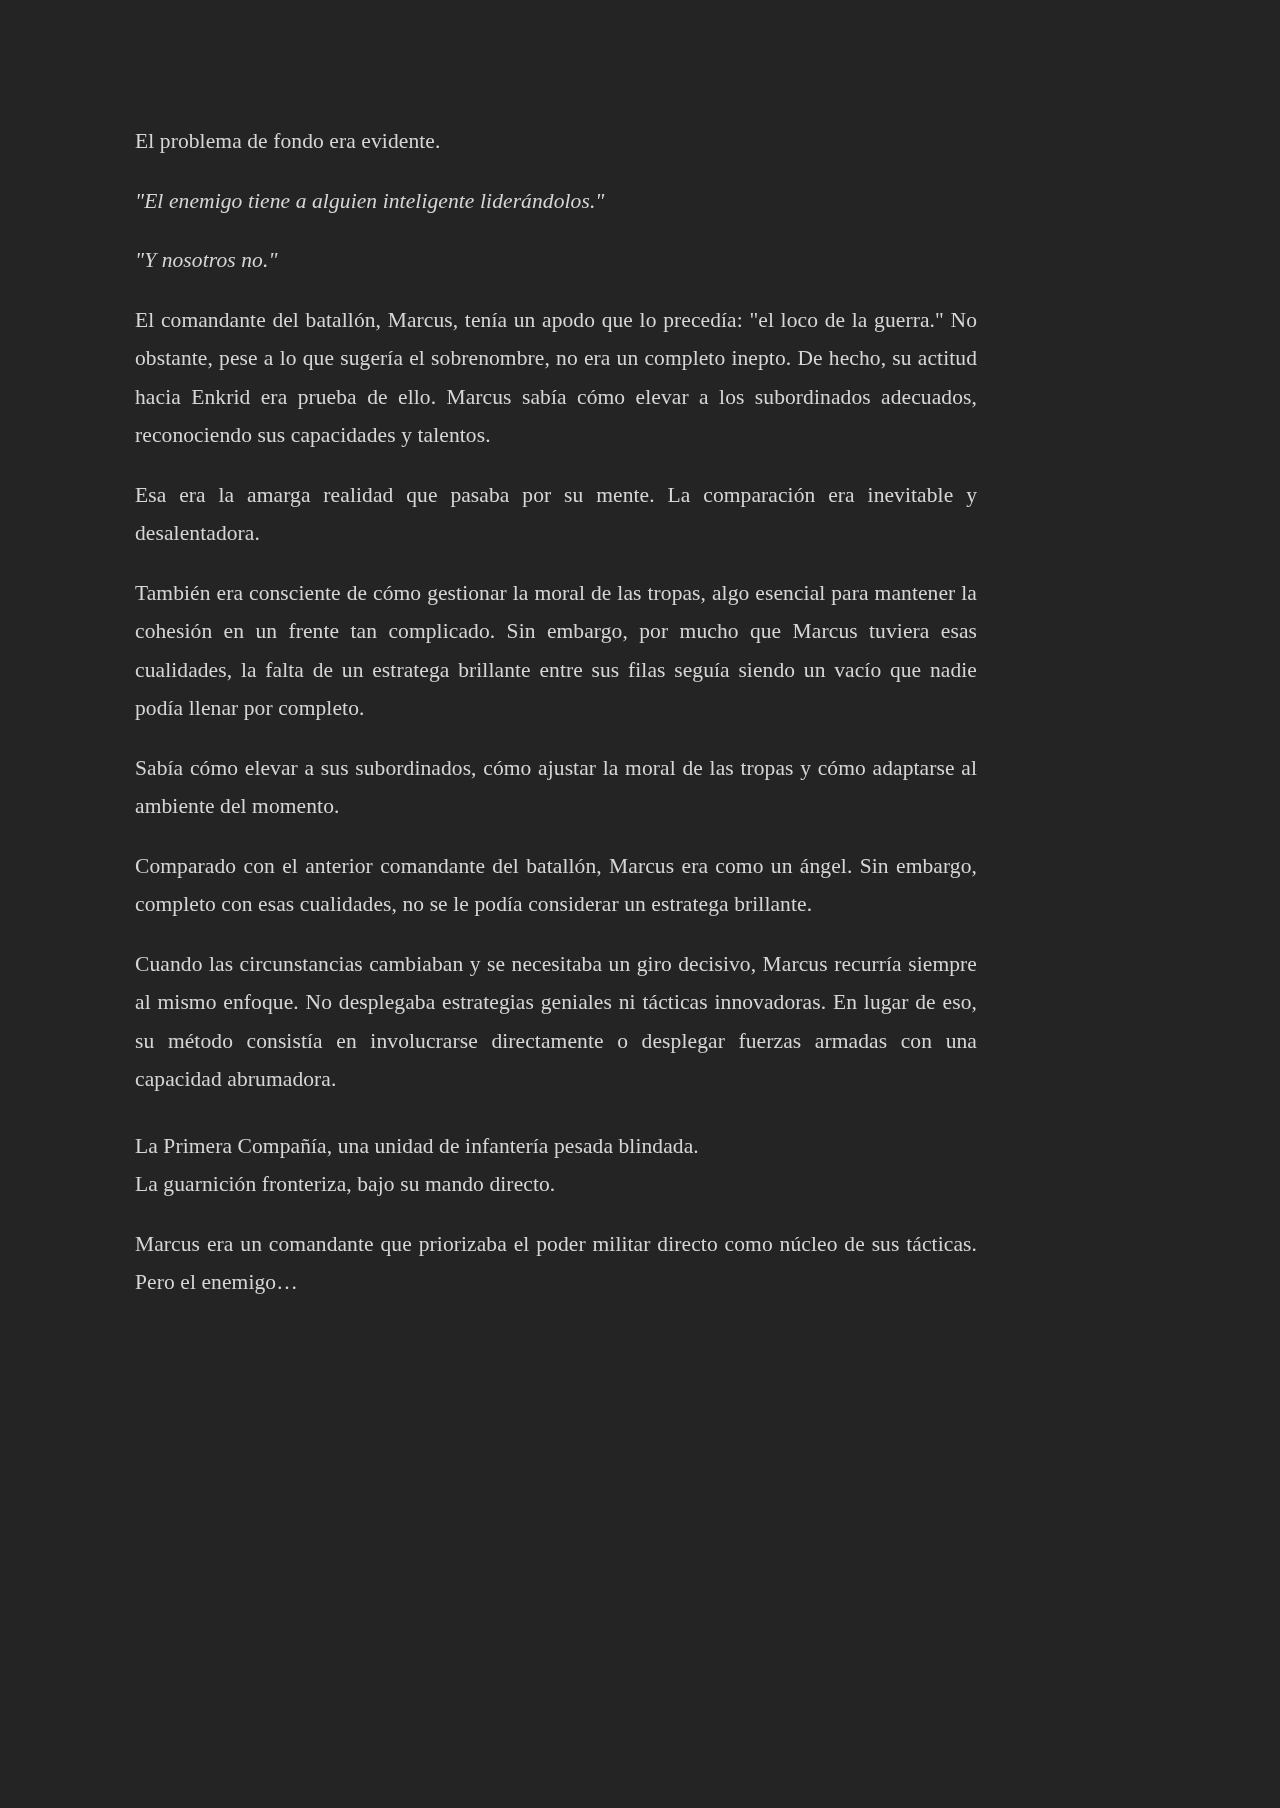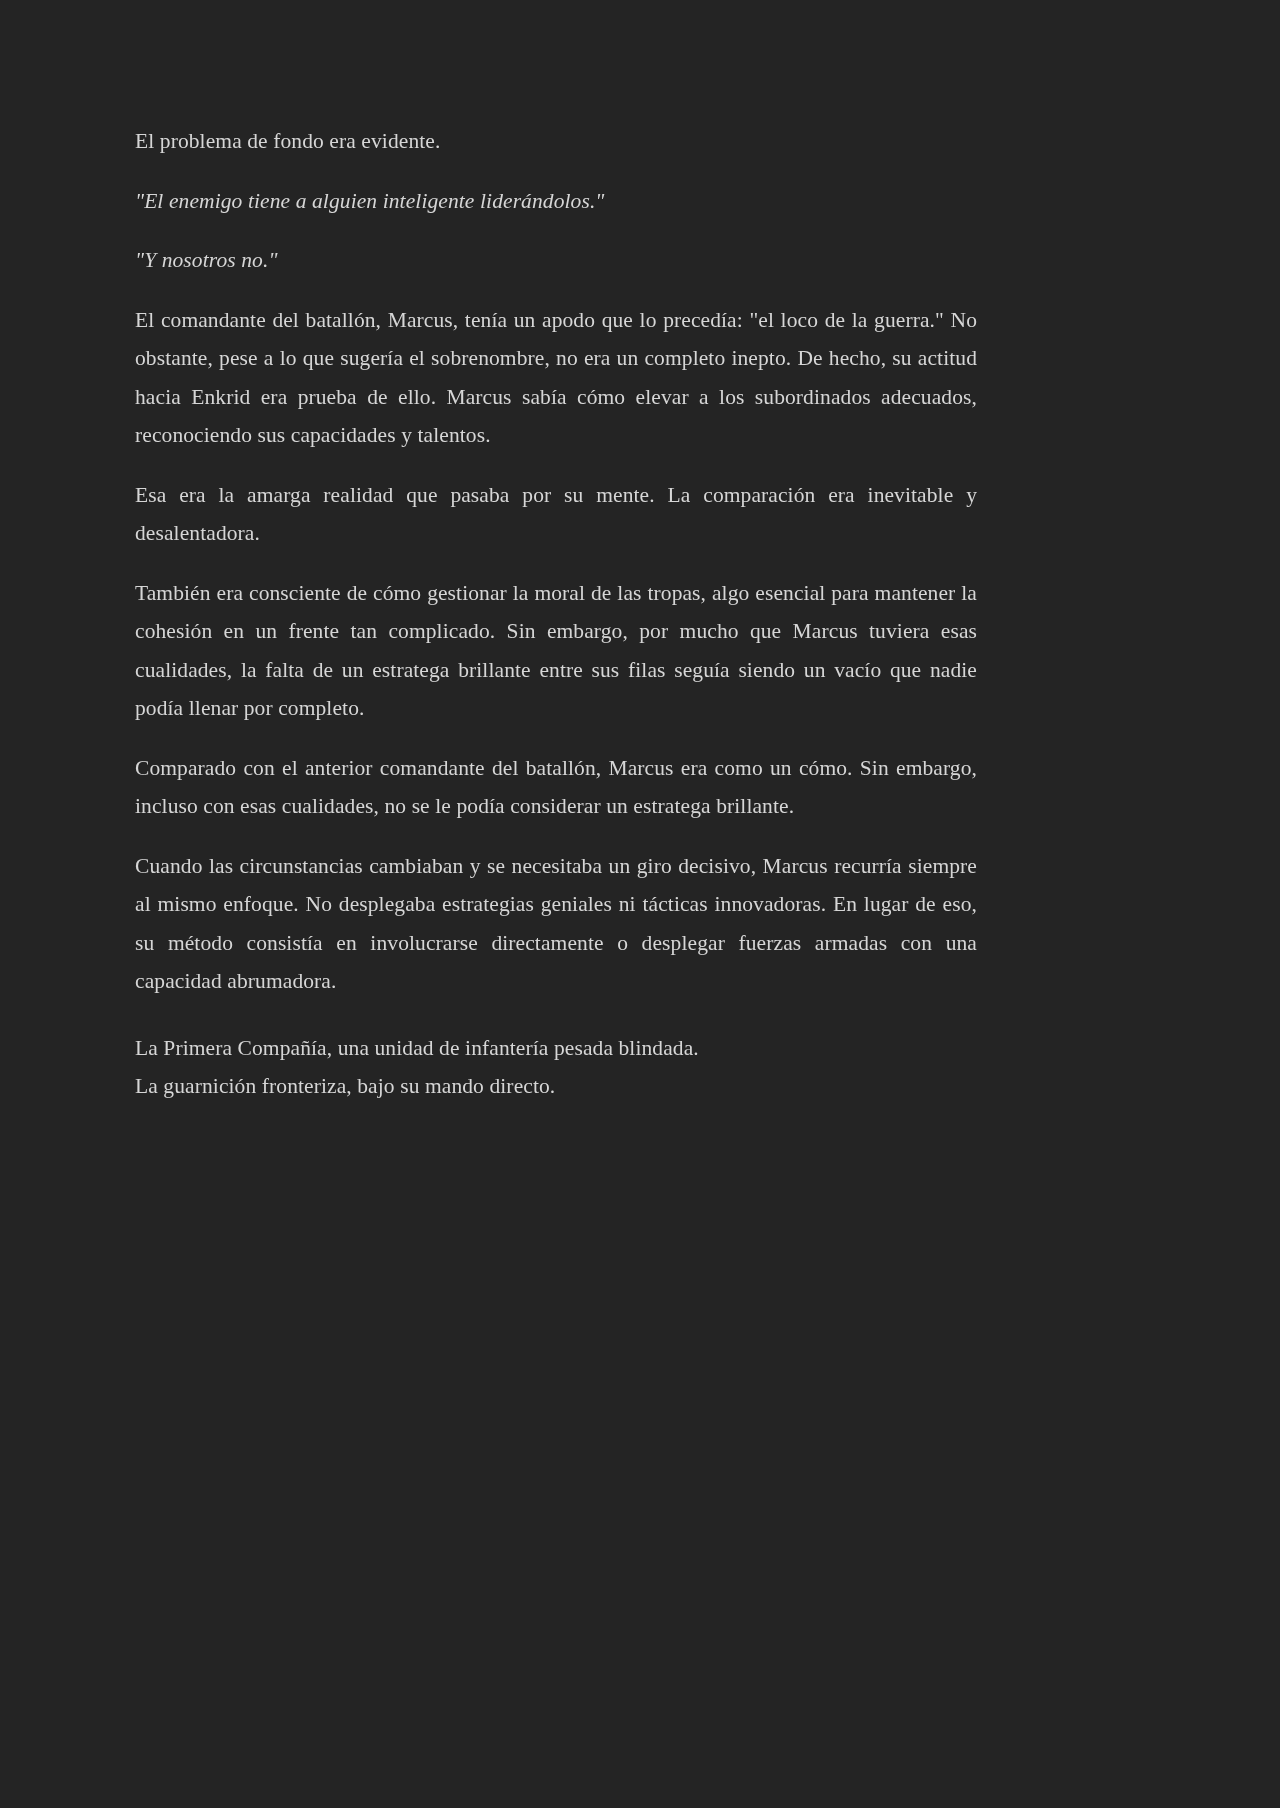--- a/index.html
+++ b/index.html
@@ -44,18 +44,20 @@
 <body style="background: rgb(36, 36, 36);">
 
 <div class="page">
   <div class="reading-content" style="color: rgb(214, 214, 214);">
       <p class="para">El problema de fondo era evidente.</p>
       <p class="para italic">"El enemigo tiene a alguien inteligente liderándolos."</p>
       <p class="para italic">"Y nosotros no."</p>
       <p class="para">El comandante del batallón, Marcus, tenía un apodo que lo precedía: "el loco de la guerra." No obstante, pese a lo que sugería el sobrenombre, no era un completo inepto. De hecho, su actitud hacia Enkrid era prueba de ello. Marcus sabía cómo elevar a los subordinados adecuados, reconociendo sus capacidades y talentos.</p>
       <p class="para">Esa era la amarga realidad que pasaba por su mente. La comparación era inevitable y desalentadora.</p>
       <p class="para">También era consciente de cómo gestionar la moral de las tropas, algo esencial para mantener la cohesión en un frente tan complicado. Sin embargo, por mucho que Marcus tuviera esas cualidades, la falta de un estratega brillante entre sus filas seguía siendo un vacío que nadie podía llenar por completo.</p>
-      <p class="para">Comparado con el anterior comandante del batallón, Marcus era como un cómo. Sin embargo, incluso con esas cualidades, no se le podía considerar un estratega brillante.</p>
+      <p class="para">Sabía cómo elevar a sus subordinados, cómo ajustar la moral de las tropas y cómo adaptarse al ambiente del momento.</p>
+      <p class="para">Comparado con el anterior comandante del batallón, Marcus era como un ángel. Sin embargo, completo con esas cualidades, no se le podía considerar un estratega brillante.</p>
       <p class="para">Cuando las circunstancias cambiaban y se necesitaba un giro decisivo, Marcus recurría siempre al mismo enfoque. No desplegaba estrategias geniales ni tácticas innovadoras. En lugar de eso, su método consistía en involucrarse directamente o desplegar fuerzas armadas con una capacidad abrumadora.</p>
       <p class="para left">La Primera Compañía, una unidad de infantería pesada blindada.
 La guarnición fronteriza, bajo su mando directo.</p>
+      <p class="para">Marcus era un comandante que priorizaba el poder militar directo como núcleo de sus tácticas. Pero el enemigo…</p>
     </div>
 </div>
 
 </body></html>

